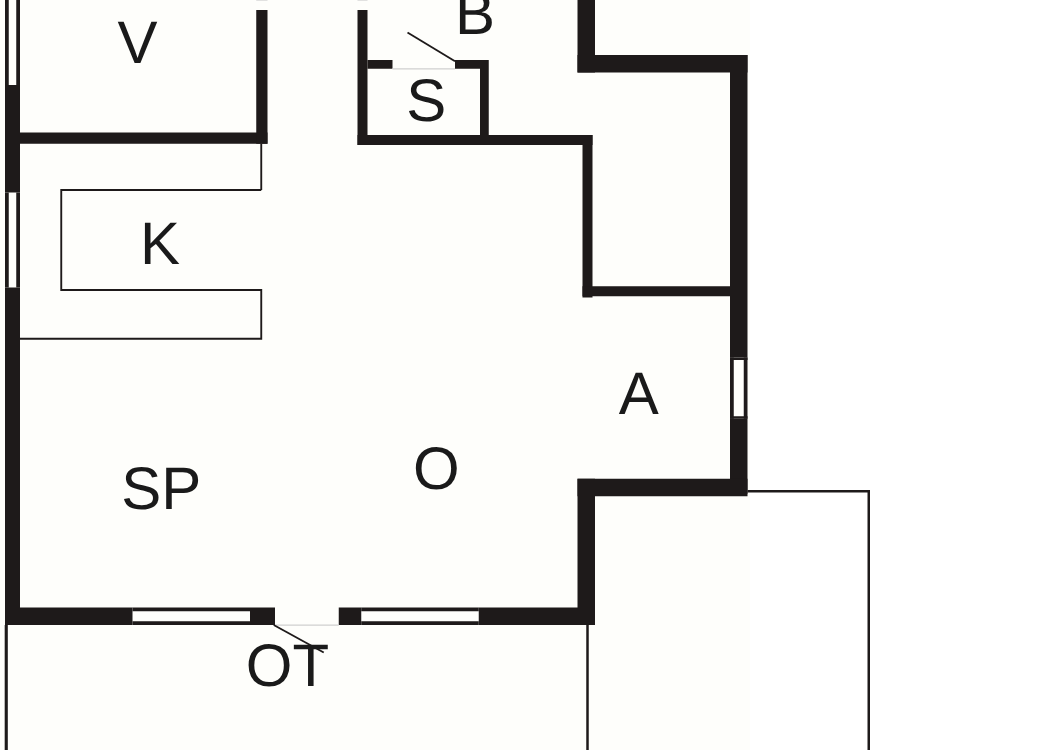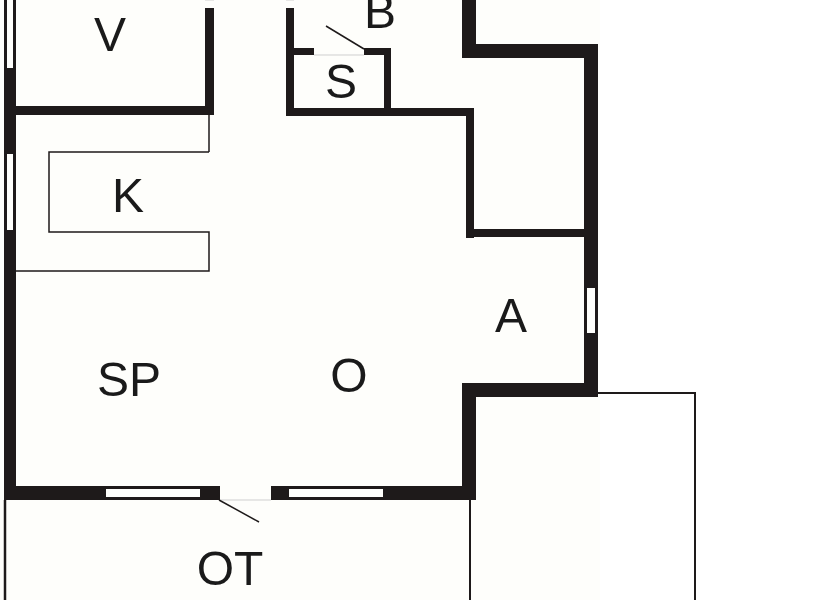--- a/index.html
+++ b/index.html
@@ -97,15 +97,15 @@
     <line x1="205" y1="0" x2="214" y2="0" stroke="#cfcfcf" stroke-width="1"></line>
     <line x1="286" y1="0" x2="294" y2="0" stroke="#cfcfcf" stroke-width="1"></line>
   </g>
 </svg>
 
 <div class="room-label" style="left:110px; top:35px;">V</div>
 <div class="room-label" style="left:380px; top:12px;">B</div>
 <div class="room-label" style="left:341px; top:82px;">S</div>
 <div class="room-label" style="left:128px; top:196px;">K</div>
 <div class="room-label" style="left:511px; top:316px;">A</div>
-<div class="room-label" style="left:129px; top:380px;">SP</div>
+<div class="room-label" style="left:129px; top:392px;">SP</div>
 <div class="room-label" style="left:349px; top:376px;">O</div>
-<div class="room-label" style="left:230px; top:569px;">OT</div>
+<div class="room-label" style="left:230px; top:534px;">OT</div>
 
 </body></html>

